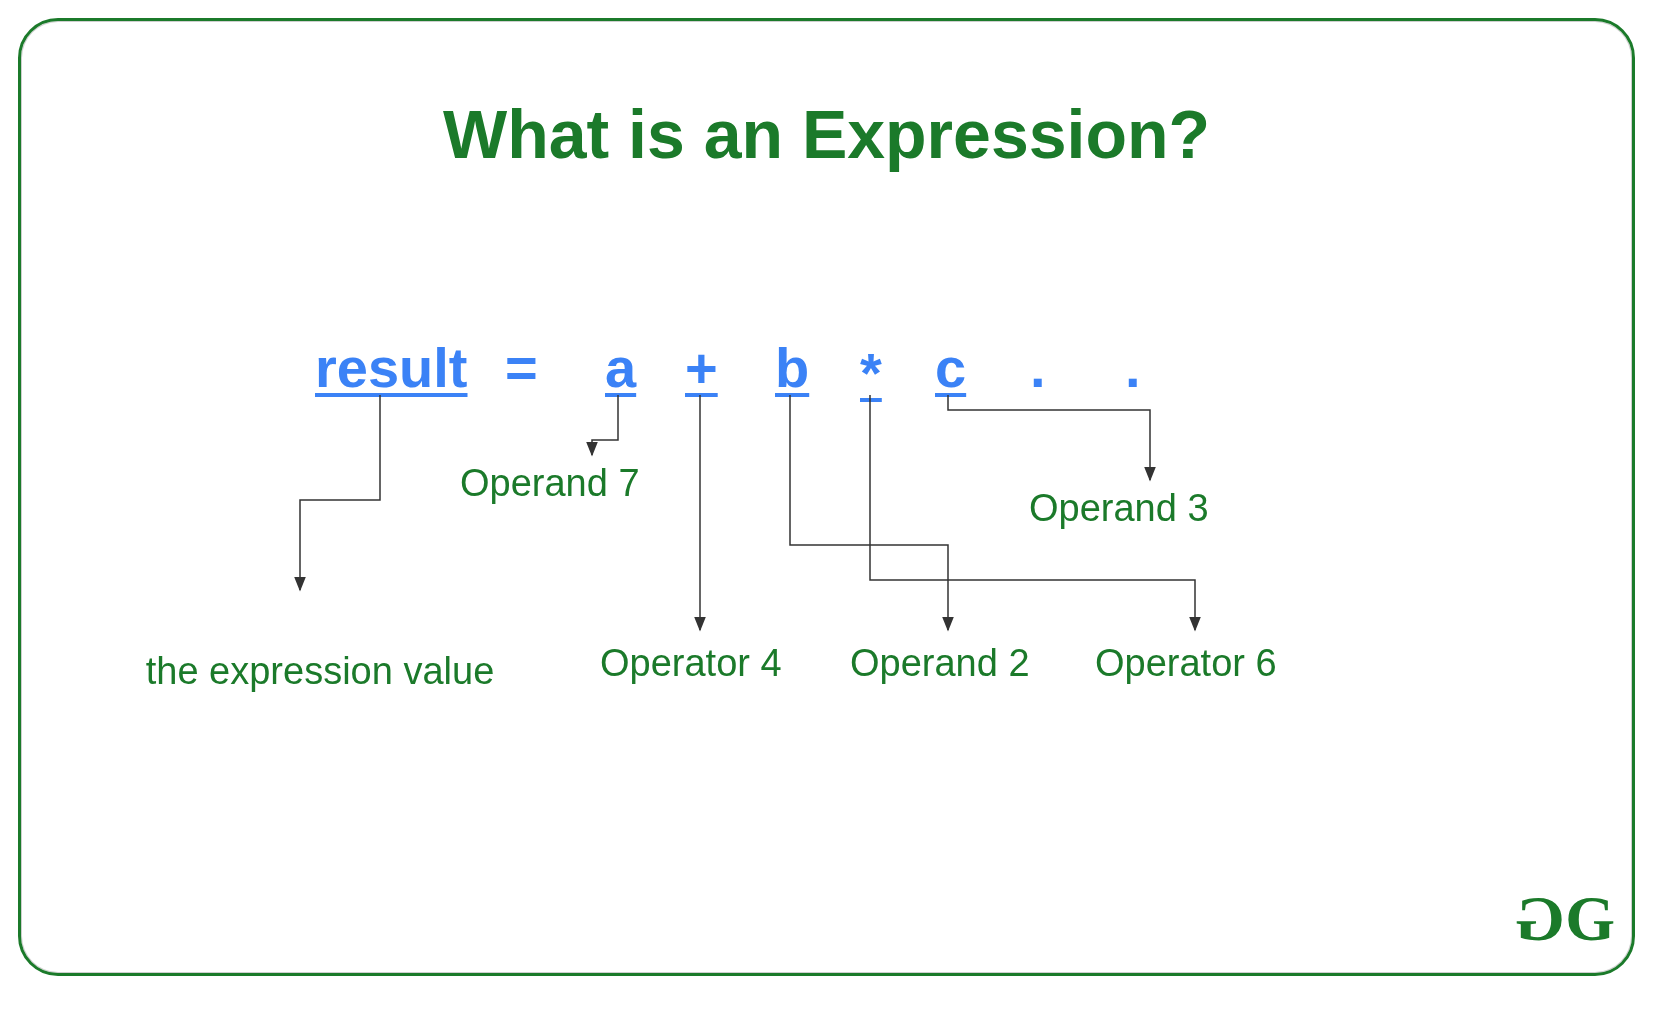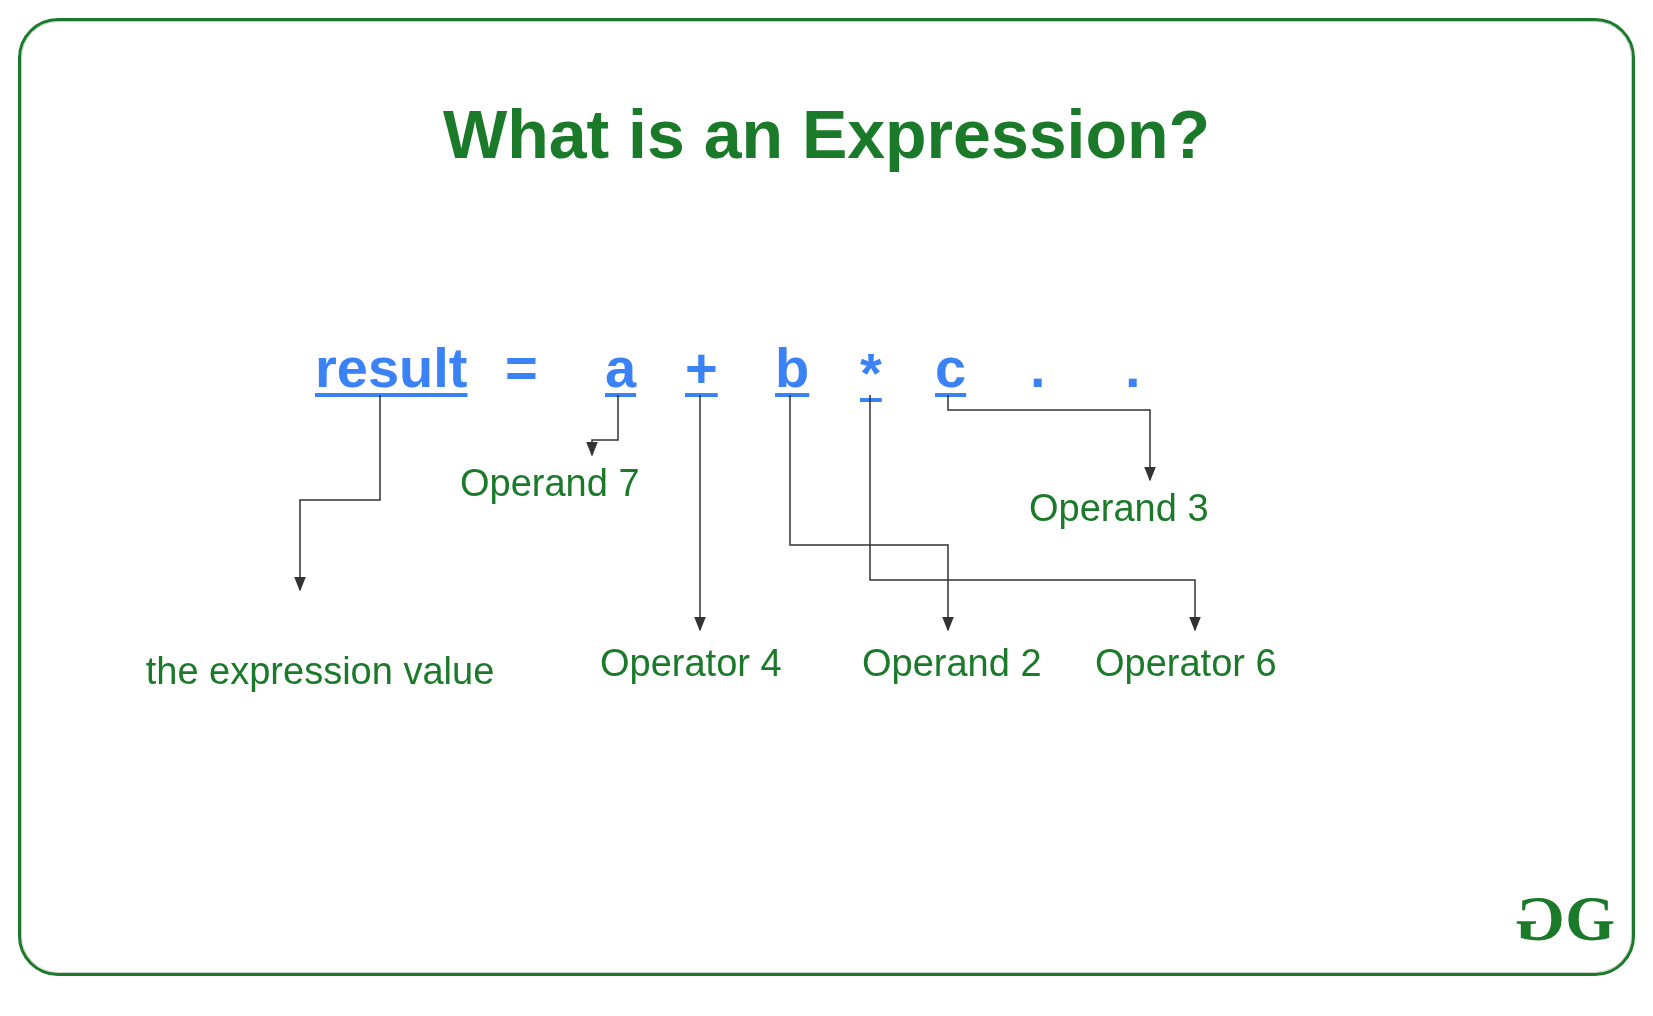--- a/index.html
+++ b/index.html
@@ -87,21 +87,21 @@
 <div class="token no-underline" style="left:1030px; top:335px;">.</div>
 <div class="token no-underline" style="left:1125px; top:335px;">.</div>
 
 <div class="label" style="left:100px; top:600px; width:440px;">
   <br>
   <span>the expression value</span>
 </div>
 
 <div class="label" style="left:460px; top:460px;">Operand 7</div>
 <div class="label" style="left:600px; top:640px;">Operator 4</div>
-<div class="label" style="left:850px; top:640px;margin-left:12px;">Operand 2</div>
+<div class="label" style="left:850px; top:640px;">Operand 2</div>
 <div class="label" style="left:1095px; top:640px;">Operator 6</div>
 <div class="label" style="left:1005px; top:485px;margin-left:24px;">Operand 3</div>
 
 <svg class="arrows">
   <defs>
     <marker id="arrowhead" markerWidth="10" markerHeight="8" refX="9" refY="4" orient="auto">
       <polygon points="0 0, 10 4, 0 8" fill="#333"></polygon>
     </marker>
   </defs>
 

